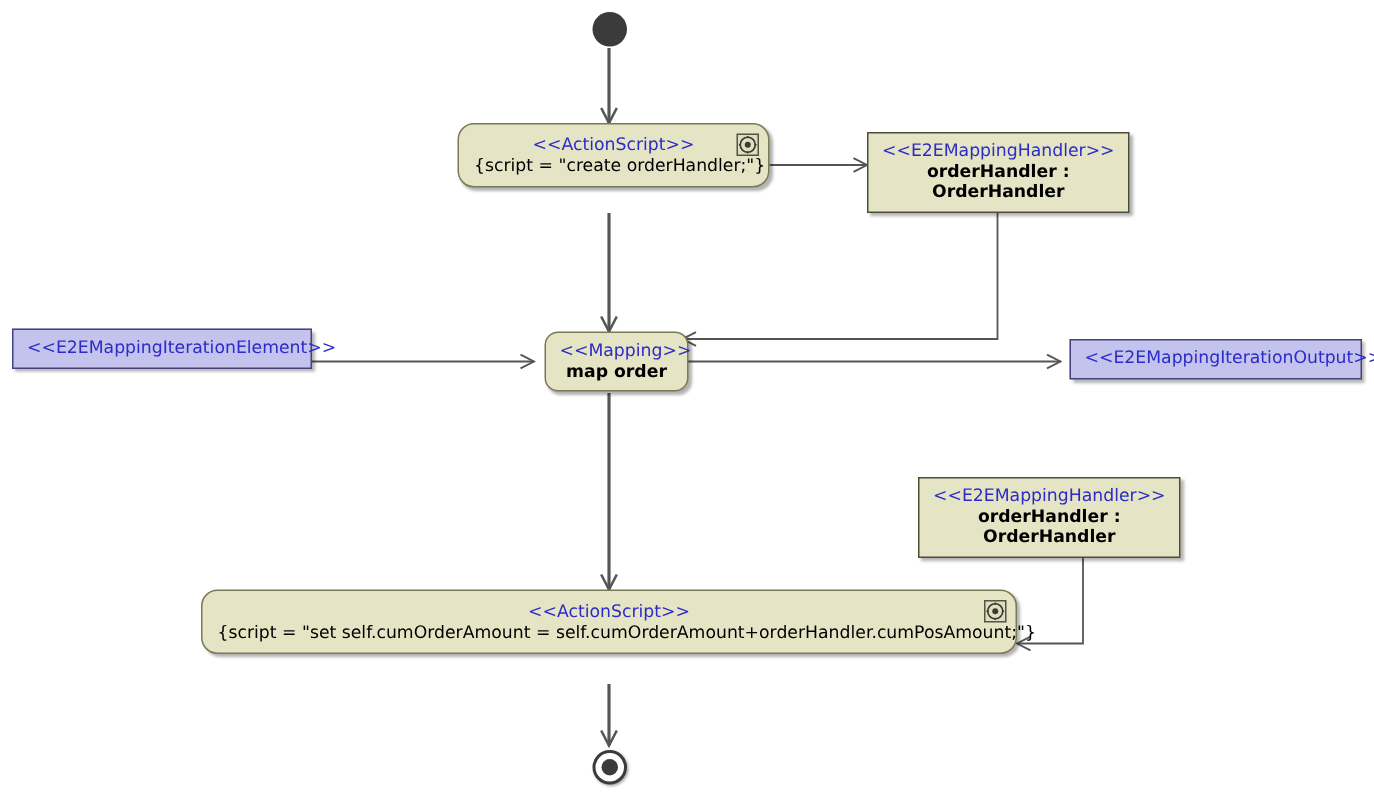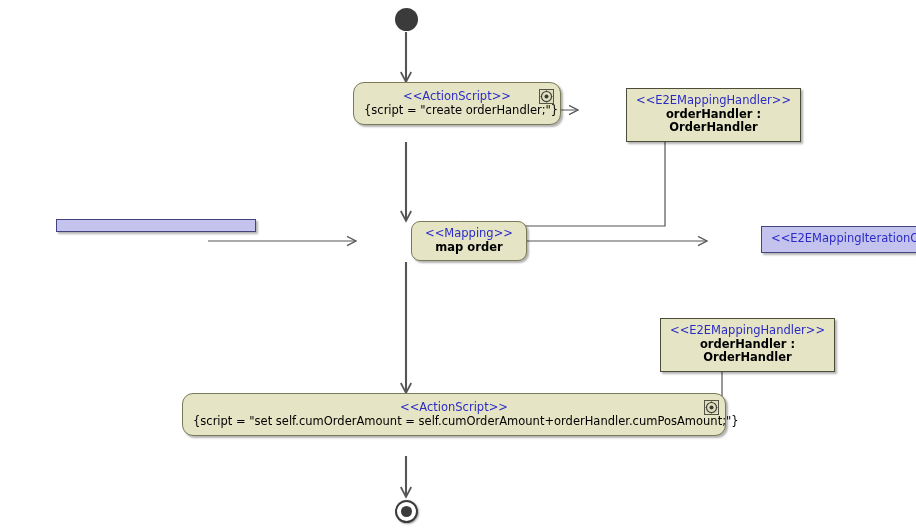--- a/index.html
+++ b/index.html
@@ -26,21 +26,20 @@
     pointer-events: none;
   }
 
   
   .node {
     position: absolute;
     box-sizing: border-box;
     border: 1px solid #67674f;
     text-align: center;
     line-height: 1.18;
-    margin-left: 48px;
   }
 
   
   .action {
     background: #e5e4c4;
     border: 1px solid #7a7a58;
     border-radius: 11px;
     box-shadow: 2px 2px 2px rgba(0,0,0,0.30);
   }
   .action.small { border-radius: 9px; }
@@ -168,23 +167,24 @@
       </svg>
     </span>
   </div>
 
   <div class="node objnode pad-o" style="left:578px; top:88px; width:175px;">
     <span class="stereo">&lt;&lt;E2EMappingHandler&gt;&gt;</span>
     <span class="nm">orderHandler : OrderHandler</span>
   </div>
 
   <div class="node pinnode pad-o" style="left:8px; top:219px; width:200px;">
-  </div>
-
-  <div class="node action small pad-o" style="left:363px; top:221px; width:116px;">
+    <span class="stereo">&lt;&lt;E2EMappingIterationElement&gt;&gt;</span>
+  </div>
+
+  <div class="node action small pad-o" style="left:363px; top:221px; width:96px;">
     <span class="stereo">&lt;&lt;Mapping&gt;&gt;</span>
     <span class="nm">map order</span>
   </div>
 
   <div class="node pinnode pad-o" style="left:713px; top:226px; width:195px;">
     <span class="stereo">&lt;&lt;E2EMappingIterationOutput&gt;&gt;</span>
   </div>
 
   <div class="node objnode pad-o" style="left:612px; top:318px; width:175px;">
     <span class="stereo">&lt;&lt;E2EMappingHandler&gt;&gt;</span>

